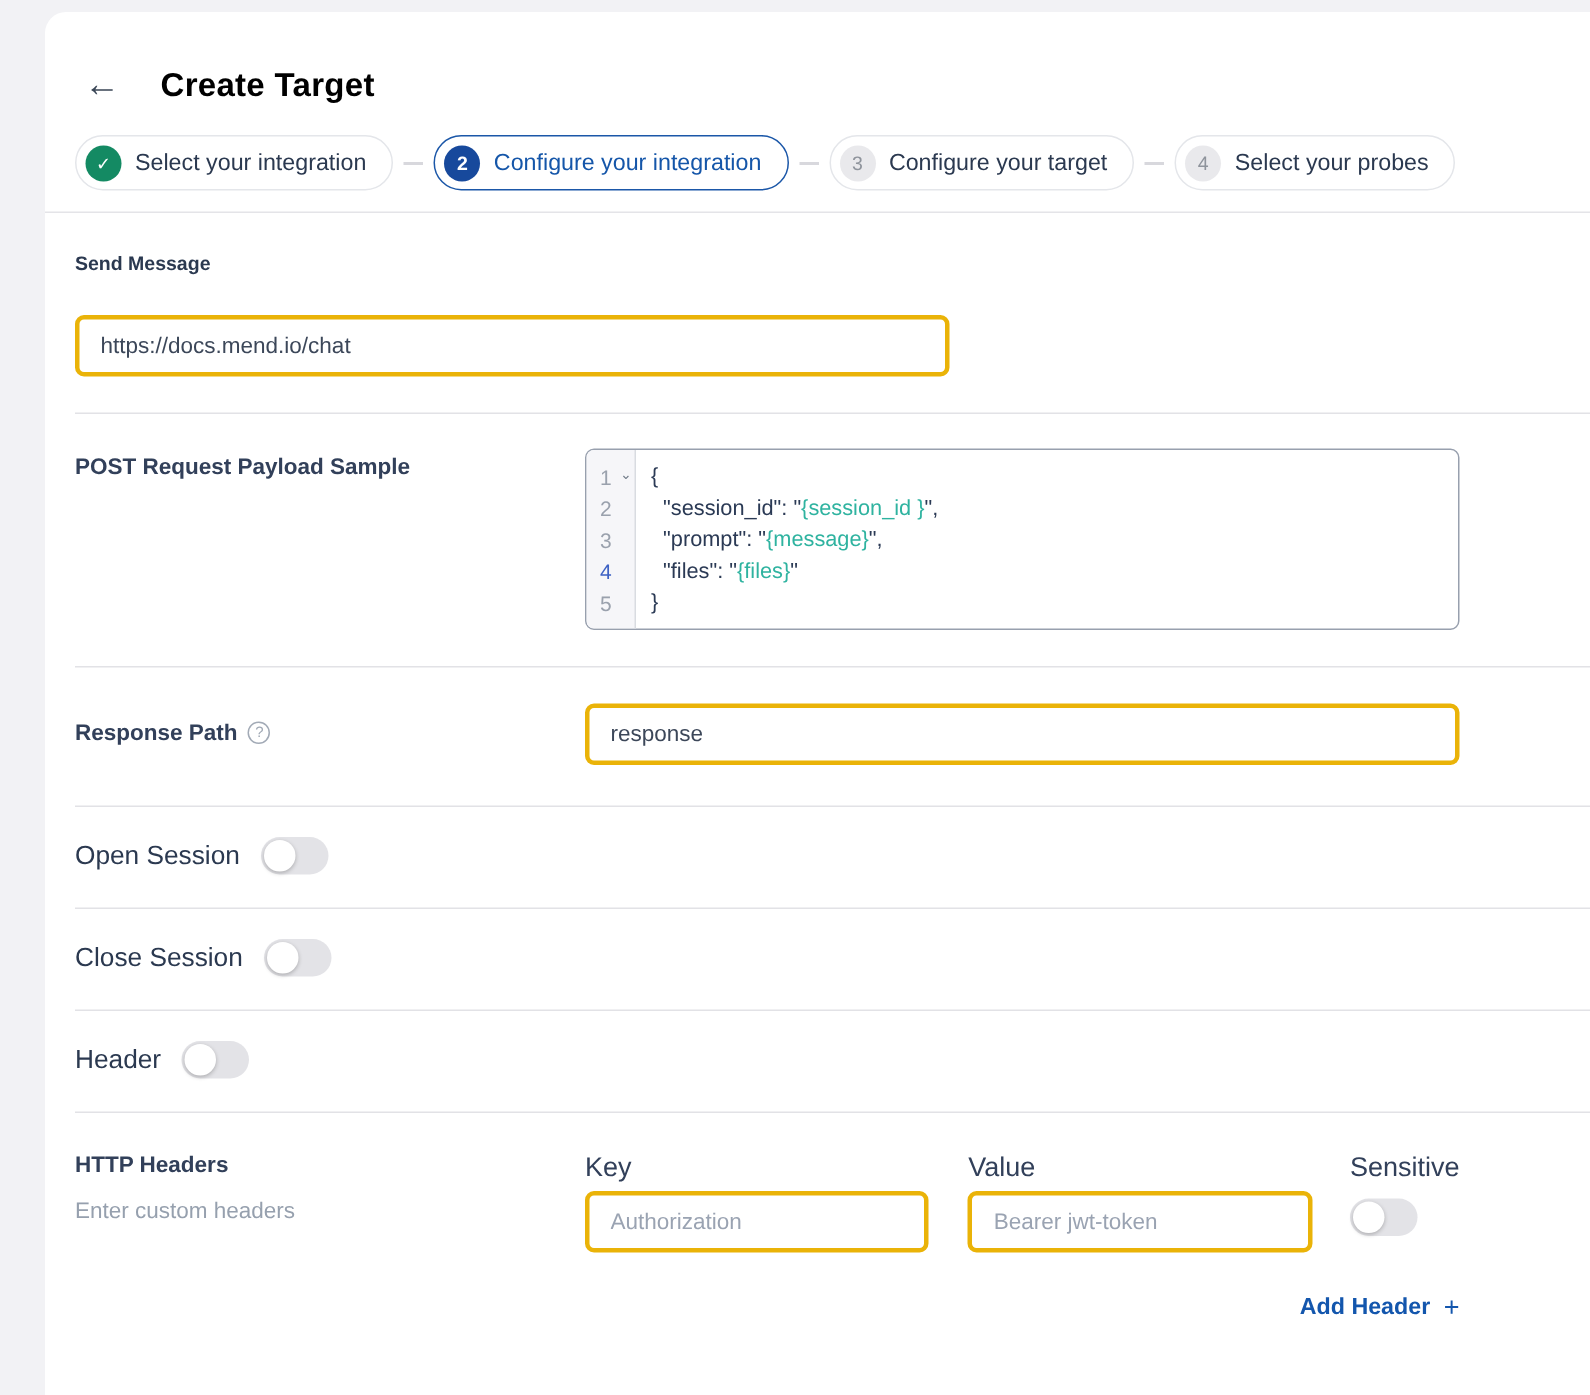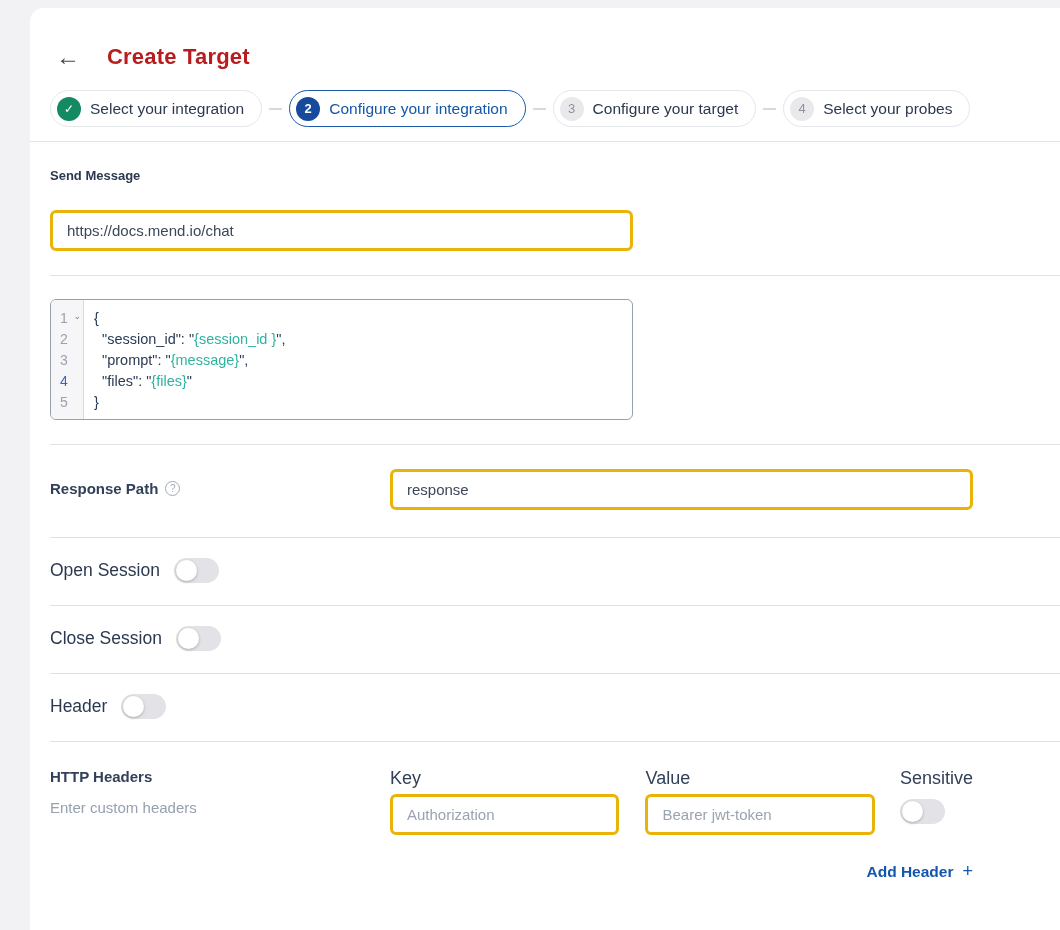--- a/index.html
+++ b/index.html
@@ -12,21 +12,21 @@
     overflow:hidden;
   }
   .card {
     position:absolute; left:30px; top:8px; right:0; bottom:0;
     background:#ffffff;
     border-top-left-radius:14px;
   }
   
   .page-header { display:flex; align-items:center; gap:27px; padding:36px 0 0 26px; }
   .back-arrow { font-size:24px; color:#3a4656; cursor:pointer; line-height:1; }
-  .page-title { font-size:22px; font-weight:700; color:#b91c1c; letter-spacing:.2px; }
+  .page-title { font-size:22px; font-weight:700; color:#000000; letter-spacing:.2px; }
 
   
   .stepper { display:flex; align-items:center; padding:20px 0 0 20px; }
   .step-pill {
     display:flex; align-items:center; gap:9px;
     border:1px solid #e4e6ea; border-radius:999px;
     padding:0 17px 0 6px; height:37px; background:#fff;
   }
   .step-pill.active { border:1.5px solid #1b57a8; }
   .step-circle {
@@ -173,20 +173,23 @@
     <h2 class="section-title">Send Message</h2>
 
     <div class="form-row mt27 mb24">
       <div class="row-fields">
         <input class="text-input" type="text" value="https://docs.mend.io/chat" style="">
       </div>
     </div>
     <div class="divider"></div>
 
     <div class="form-row mt23 mb24">
+      <div class="row-label-col" style="padding-top:4px;">
+        <span class="row-label">POST Request Payload Sample</span>
+      </div>
       <div class="row-fields">
         <div class="code-editor">
           <div class="gutter">
             <div class="ln"><span>1</span><span class="fold-icon">⌄</span></div>
             <div class="ln">2</div>
             <div class="ln">3</div>
             <div class="ln active-ln">4</div>
             <div class="ln">5</div>
           </div>
           <div class="code-lines">

